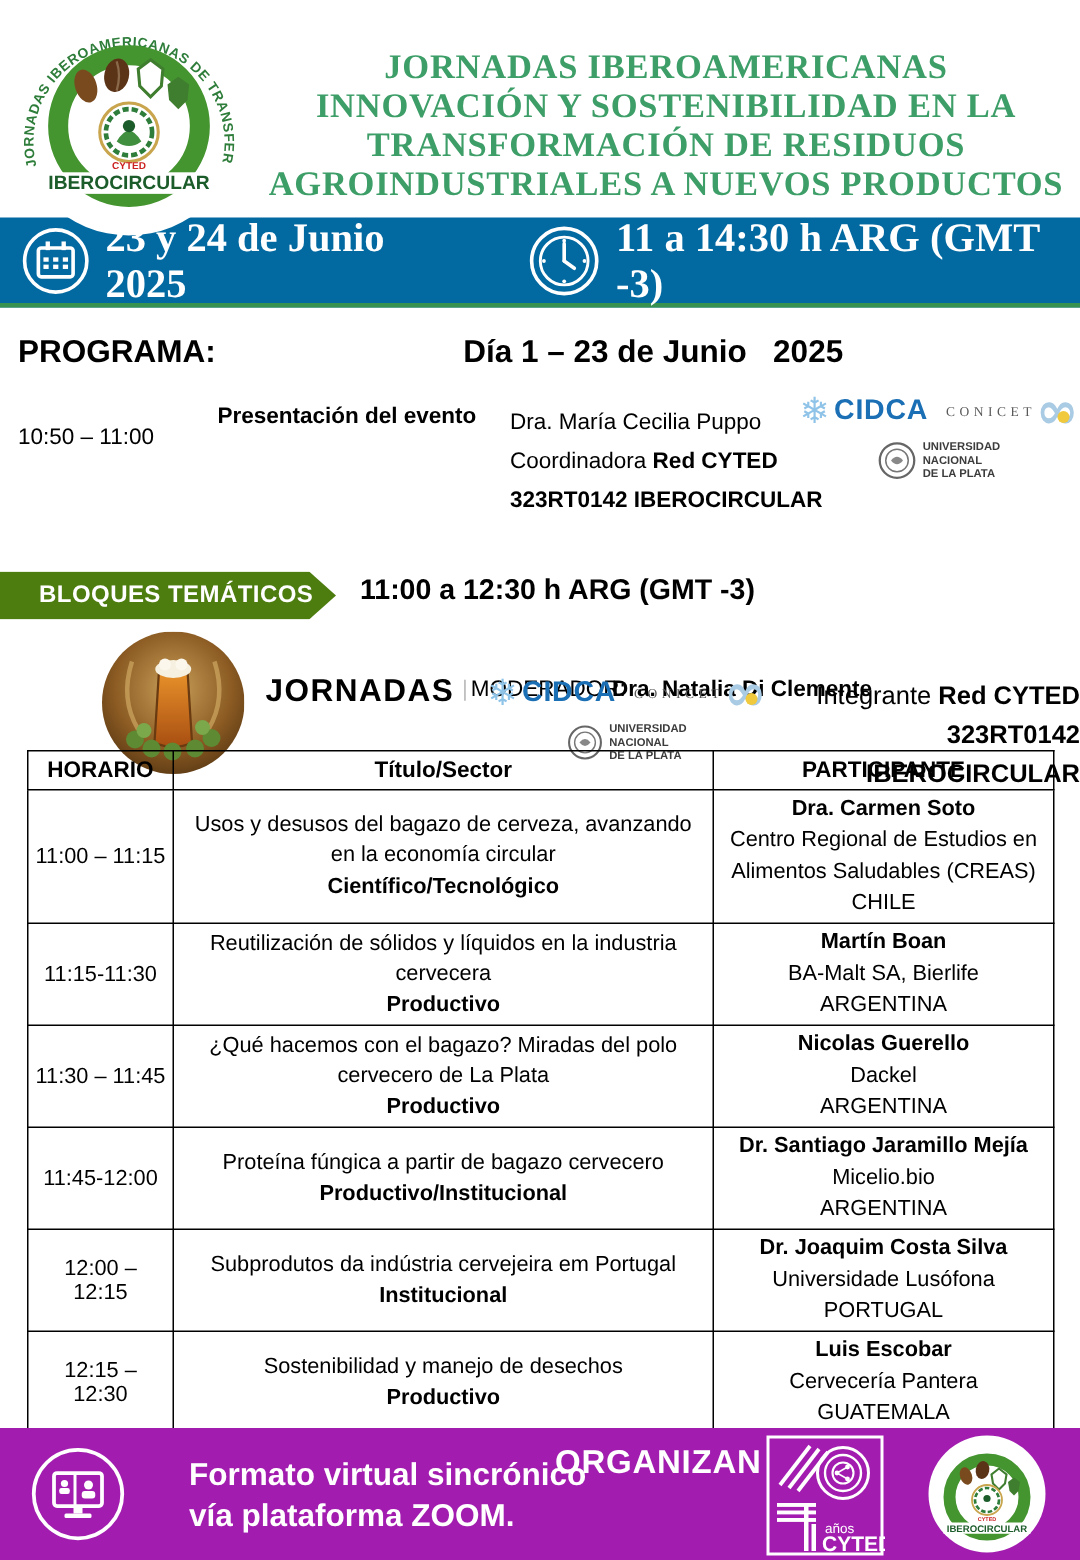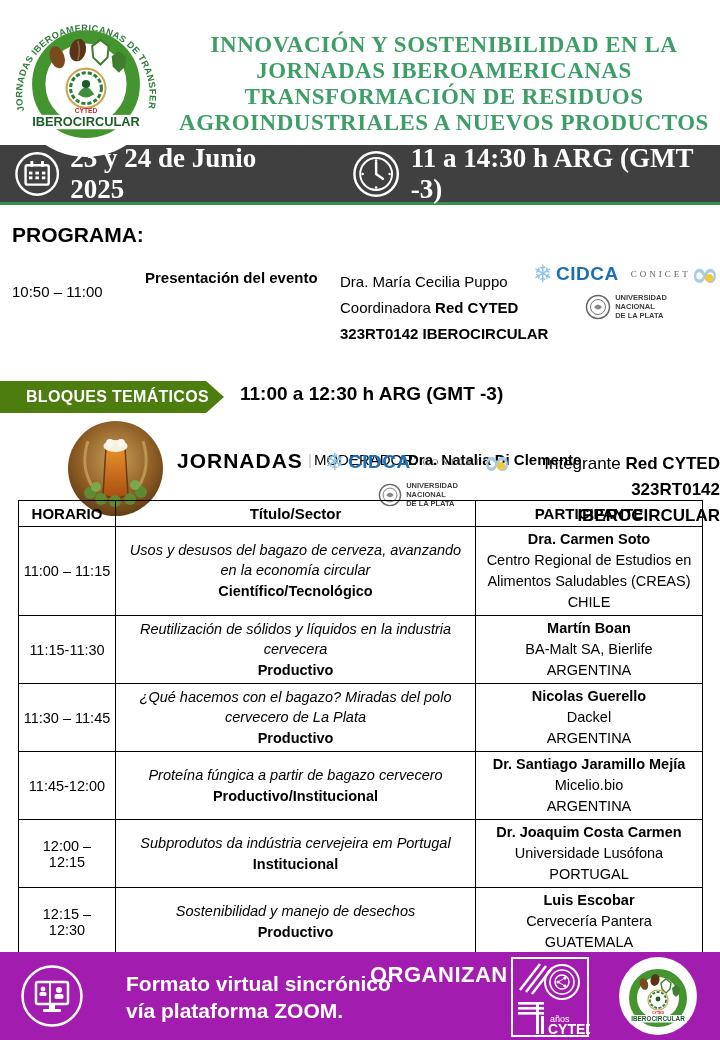--- a/index.html
+++ b/index.html
@@ -9,21 +9,21 @@
 
   
   .header { position:relative; height:145px; }
   .logo-wrap { position:absolute; left:10px; top:6px; width:152px; height:152px; z-index:3; }
   .title-block { margin-left:168px; padding-top:32px; text-align:center;
     font-family:"Liberation Serif",serif; font-weight:bold; color:#3d9e68;
     font-size:23px; line-height:26px; letter-spacing:.5px; }
 
   
   .date-banner { position:absolute; left:0; top:145px; width:720px; height:60px;
-    background:#404040; border-bottom:3px solid #37914f; display:flex; align-items:center;
+    background:#0369a1; border-bottom:3px solid #37914f; display:flex; align-items:center;
     color:#fff; font-family:"Liberation Serif",serif; font-weight:bold; font-size:27px; }
   .banner-item { display:flex; align-items:center; gap:10px; }
   .banner-item.first { margin-left:14px; }
   .banner-item.second { margin-left:44px; }
 
   
   .program-head { display:flex; margin:16px 0 0 12px; font-weight:bold; font-size:21px; }
   .program-day { margin-left:165px; white-space:pre; }
   .program-row { position:relative; height:128px; }
   .p-time { position:absolute; left:12px; top:36px; font-size:15px; }
@@ -61,21 +61,21 @@
   .mod-right { position:absolute; left:512px; top:32px; font-size:17px; line-height:26px;text-align:right; }
   .b { font-weight:bold; }
 
   
   table.schedule { position:absolute; left:18px; top:500px; width:684px; border-collapse:collapse;
     font-size:14.5px; table-layout:fixed; }
   table.schedule col.c1 { width:97px; } table.schedule col.c2 { width:360px; } table.schedule col.c3 { width:227px; }
   table.schedule th, table.schedule td { border:1.5px solid #000; text-align:center; vertical-align:middle; padding:2px 4px; }
   table.schedule th { font-weight:bold; font-size:15px; height:26px; }
   td.time { font-size:14.5px; vertical-align:top; padding-top:4px; }
-  .tt { font-style:italic; line-height:20px; }
+  .tt { line-height:20px; }
   .sector { font-weight:bold; line-height:22px; }
   .pname { font-weight:bold; line-height:21px; }
   .porg, .pcountry { line-height:21px; }
   tr.r1 td { height:82px; } tr.r2 td { height:60px; } tr.r3 td { height:62px; }
   tr.r4 td { height:62px; } tr.r5 td { height:64px; } tr.r6 td { height:62px; }
   td.preg { font-weight:bold; height:26px; }
 
   
   .footer { position:absolute; left:0; top:952px; width:720px; height:88px; background:#a21caf; }
   .vc-icon { position:absolute; left:20px; top:12px; }
@@ -108,22 +108,22 @@
         <circle cx="74" cy="80" r="19" fill="#ffffff" stroke="#c9a54e" stroke-width="2"></circle>
         <circle cx="74" cy="80" r="15" fill="none" stroke="#2e7d3a" stroke-width="3" stroke-dasharray="4 2"></circle>
         <path d="M66 86 q8 -14 16 0 q-8 6 -16 0 z" fill="#3f8f3f"></path>
         <circle cx="74" cy="76" r="4" fill="#1c5c2a"></circle>
         <text x="74" y="104" text-anchor="middle" font-size="6.5" font-weight="bold" fill="#cc2222" font-family="Liberation Sans,sans-serif">CYTED</text>
         <rect x="18" y="106" width="112" height="14" fill="#ffffff"></rect>
         <text x="74" y="117" text-anchor="middle" font-size="12.5" font-weight="bold" fill="#1c5c2a" font-family="Liberation Sans,sans-serif">IBEROCIRCULAR</text>
       </svg>
     </div>
     <div class="title-block">
+      <div>JORNADAS IBEROAMERICANAS</div>
       <div>INNOVACIÓN Y SOSTENIBILIDAD EN LA</div>
-      <div>JORNADAS IBEROAMERICANAS</div>
       <div>TRANSFORMACIÓN DE RESIDUOS</div>
       <div>AGROINDUSTRIALES A NUEVOS PRODUCTOS</div>
     </div>
   </div>
 
   <div class="date-banner">
     <div class="banner-item first">
       <svg width="48" height="48" viewBox="0 0 48 48">
         <circle cx="24" cy="24" r="21.5" fill="none" stroke="#fff" stroke-width="2.5"></circle>
         <rect x="12" y="15" width="24" height="20" rx="2" fill="none" stroke="#fff" stroke-width="2.5"></rect>
@@ -152,20 +152,21 @@
           <circle cx="39" cy="25" r="1.3" fill="#fff"></circle>
       </svg>
       <span>11 a 14:30 h ARG (GMT -3)</span>
     </div>
   </div>
 
   <div style="height:62px"></div>
 
   <div class="program-head">
     <span>PROGRAMA:</span>
+    <span class="program-day">Día 1 – 23 de Junio   2025</span>
   </div>
 
   <div class="program-row">
     <span class="p-time">10:50 – 11:00</span>
     <span class="p-title">Presentación del evento</span>
     <div class="p-speaker">
       <div>Dra. María Cecilia Puppo</div>
       <div>
         <span>Coordinadora</span>&nbsp;<span class="b">Red CYTED</span>
       </div>
@@ -331,21 +332,21 @@
           <div class="pcountry">ARGENTINA</div>
           </td>
     </tr>
     <tr class="r5">
       <td class="time">12:00 – 12:15</td>
       <td>
             <div class="tt">Subprodutos da indústria cervejeira em Portugal</div>
           <div class="sector">Institucional</div>
           </td>
       <td>
-            <div class="pname">Dr. Joaquim Costa Carmen</div>
+            <div class="pname">Dr. Joaquim Costa Silva</div>
           <div class="porg">Universidade Lusófona</div>
           <div class="pcountry">PORTUGAL</div>
           </td>
     </tr>
     <tr class="r6">
       <td class="time">12:15 – 12:30</td>
       <td>
             <div class="tt">Sostenibilidad y manejo de desechos</div>
           <div class="sector">Productivo</div>
           </td>

